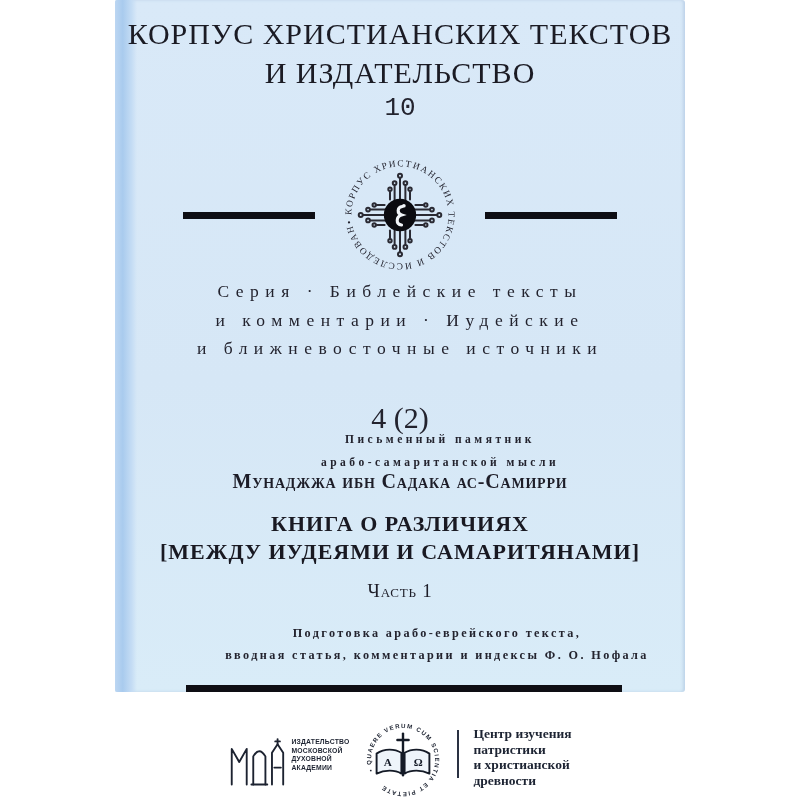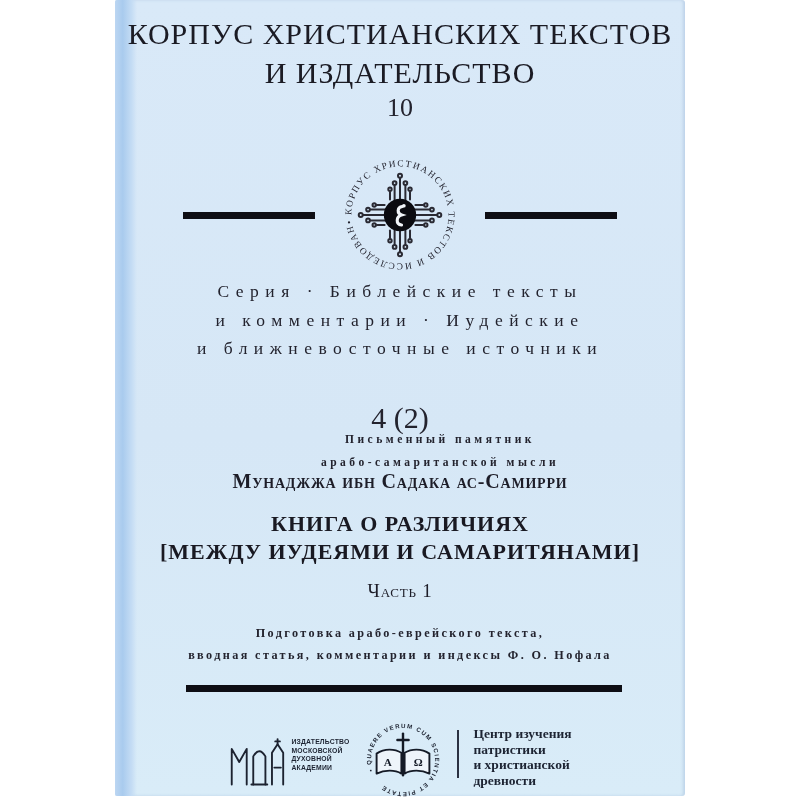--- a/index.html
+++ b/index.html
@@ -3,48 +3,48 @@
 <meta charset="utf-8">
 <style>
   html,body{margin:0;padding:0;}
   body{
     width:800px;height:800px;background:#ffffff;
     font-family:"Liberation Serif", serif;
     position:relative;overflow:hidden;
     color:#1d1d28;
   }
   .cover{
-    position:absolute;left:115px;top:0;width:570px;height:796px;
+    position:absolute;left:115px;top:0;width:570px;height:692px;
     background:linear-gradient(180deg,#d9e9f8 0%,#d6e7f6 55%,#d9ecf8 100%);
     border-radius:2px 3px 3px 2px;
     box-shadow:inset -2px 0 3px rgba(140,170,205,.35);
   }
   .spine{
     position:absolute;left:0;top:0;width:22px;height:100%;
     background:linear-gradient(90deg,#bcd6f2 0%,#a9cbee 35%,#c4dcf4 75%,rgba(217,233,248,0) 100%);
     border-radius:2px 0 0 2px;
   }
   .c{position:absolute;left:0;width:100%;text-align:center;}
   .collection-title{
     top:14px;font-size:30px;line-height:39px;letter-spacing:1px;
     color:#1b1b24;font-weight:500;
   }
-  .collection-number{top:93px;font-size:26px;color:#23232e;}
+  .collection-number{top:93px;font-size:26px;color:#23232e;font-family:Liberation Mono, monospace;}
   .emblem-wrap{top:138px;}
   .emblem-wrap svg{display:inline-block;}
   .bar{position:absolute;height:7px;background:#0e0e14;top:212px;}
   .bar-left{left:68px;width:132px;}
   .bar-right{left:370px;width:132px;}
   .series-lines{top:277px;font-size:17.5px;line-height:28.5px;letter-spacing:6.5px;color:#23232e;}
   .volume-number{top:401px;font-size:30px;color:#23232e;}
   .subtitle{top:428px;font-size:11.5px;line-height:22.5px;letter-spacing:3.5px;font-weight:bold;color:#23232e;margin-left:40px;}
   .author{top:470px;font-size:20px;font-variant-caps:small-caps;letter-spacing:.8px;color:#1d1d28;font-weight:bold;}
   .book-title{top:510px;font-size:22px;line-height:28px;letter-spacing:1px;font-weight:600;color:#191922;}
   .part{top:580px;font-size:19px;font-variant-caps:small-caps;letter-spacing:.8px;color:#1d1d28;}
-  .credits{top:622px;font-size:12.2px;line-height:22px;letter-spacing:2.4px;font-weight:600;color:#23232e;}
+  .credits{top:622px;font-size:12.2px;line-height:22px;letter-spacing:2.4px;font-weight:600;color:#23232e;padding-left:37px;}
   .rule{position:absolute;left:71px;top:685px;width:436px;height:7px;background:#0e0e14;}
   .publishers{
     position:absolute;left:0;top:720px;width:100%;
     display:flex;justify-content:center;align-items:flex-start;gap:14px;
   }
   .mda{display:flex;gap:5px;margin-top:16px;}
   .mda-text{font-family:"Liberation Sans", sans-serif;font-size:6.8px;line-height:8.6px;
     font-weight:bold;letter-spacing:.2px;color:#1c2230;text-align:left;padding-top:2px;}
   .quaere{margin-top:0;}
   .org-divider{width:2px;height:48px;background:#2a3142;margin-top:10px;}

